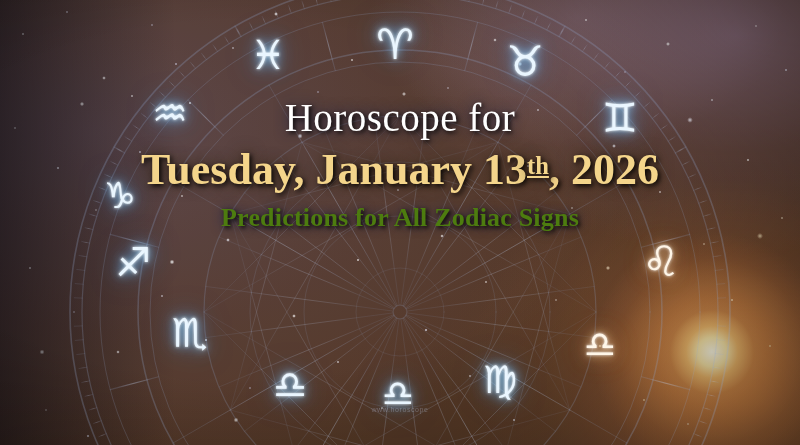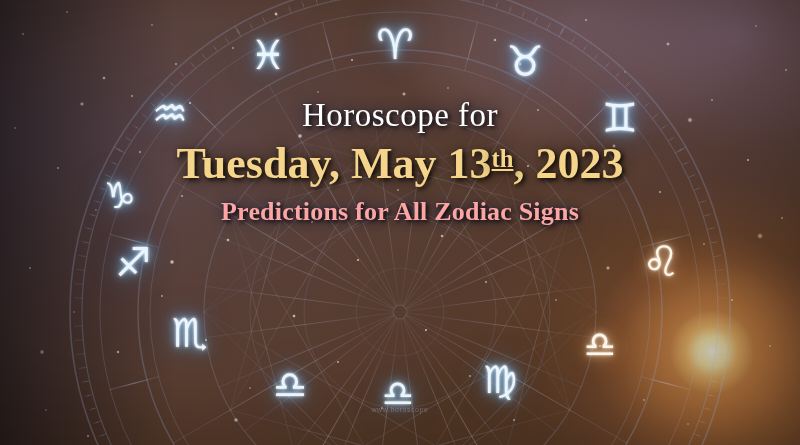--- a/index.html
+++ b/index.html
@@ -168,21 +168,21 @@
 
   
   .text-block {
     position: absolute;
     left: 0; right: 0;
     top: 98px;
     text-align: center;
     z-index: 6;
   }
   .t-head {
-    font-size: 33px;
+    font-size: 39px;
     font-weight: 400;
     color: #ffffff;
     letter-spacing: 0.5px;
     line-height: 1.05;
     text-shadow:
       2px 2px 4px rgba(0,0,0,0.85),
       0 0 14px rgba(20,30,70,0.9);
   }
   .t-date {
     margin-top: 8px;
@@ -199,21 +199,21 @@
     font-size: 0.56em;
     vertical-align: baseline;
     position: relative;
     top: -0.42em;
     text-decoration: underline;
   }
   .t-sub {
     margin-top: 11px;
     font-size: 26px;
     font-weight: 700;
-    color: #fca5a5;
+    color: #4d7c0f;
     letter-spacing: 0.2px;
     line-height: 1.05;
     text-shadow:
       2px 2px 4px rgba(0,0,0,0.85),
       0 0 12px rgba(20,30,70,0.85);
   }
 
   .watermark {
     position: absolute;
     left: 0; right: 0;
@@ -512,19 +512,19 @@
       <div class="glyph" title="Sagittarius" style="left: 133px; top: 262px; font-size: 40px;">♐</div>
       <div class="glyph" title="Scorpio" style="left: 190px; top: 333px; font-size: 40px;">♏</div>
       <div class="glyph" title="Libra" style="left: 290px; top: 385px; font-size: 38px;">♎</div>
       <div class="glyph" title="Libra" style="left: 398px; top: 394px; font-size: 36px;">♎</div>
       <div class="glyph" title="Virgo" style="left: 500px; top: 380px; font-size: 38px;">♍</div>
       <div class="glyph warm" title="Libra" style="left: 600px; top: 345px; font-size: 36px;">♎</div>
     </div>
 
   <div class="text-block">
     <div class="t-head">Horoscope for</div>
-    <div class="t-date"><span>Tuesday, May 13</span><span class="sup">th</span><span>, </span><span>2023</span></div>
+    <div class="t-date"><span>Tuesday, January 13</span><span class="sup">th</span><span>, </span><span>2026</span></div>
     <div class="t-sub">Predictions for All Zodiac Signs</div>
   </div>
 
   <div class="watermark">www.horoscope</div>
 
 </div>
 
 </body></html>

